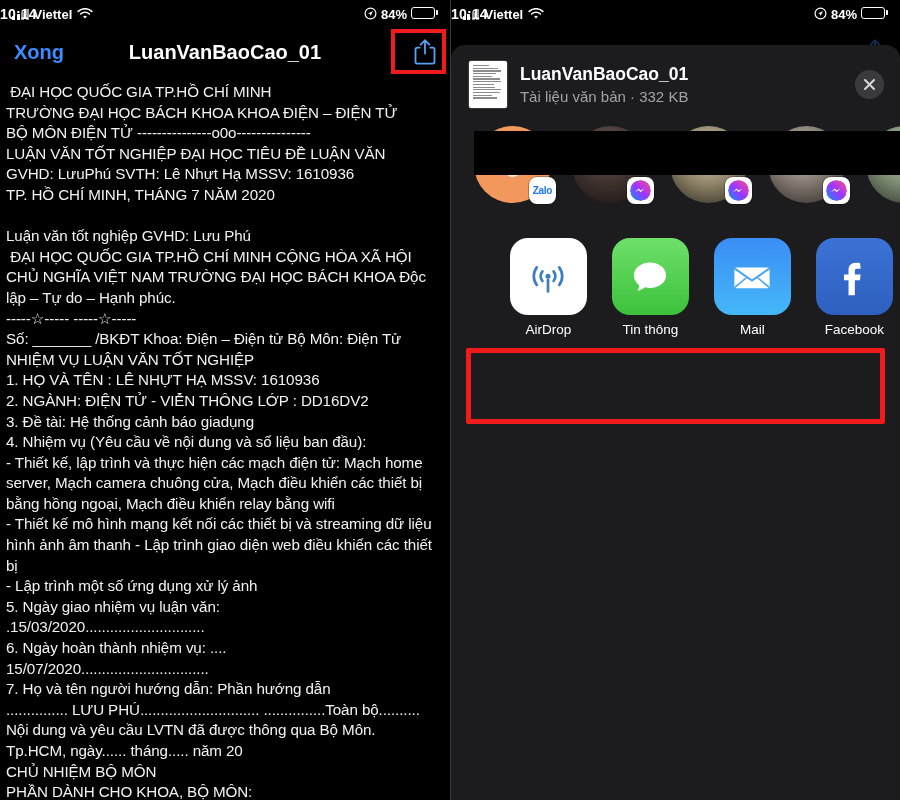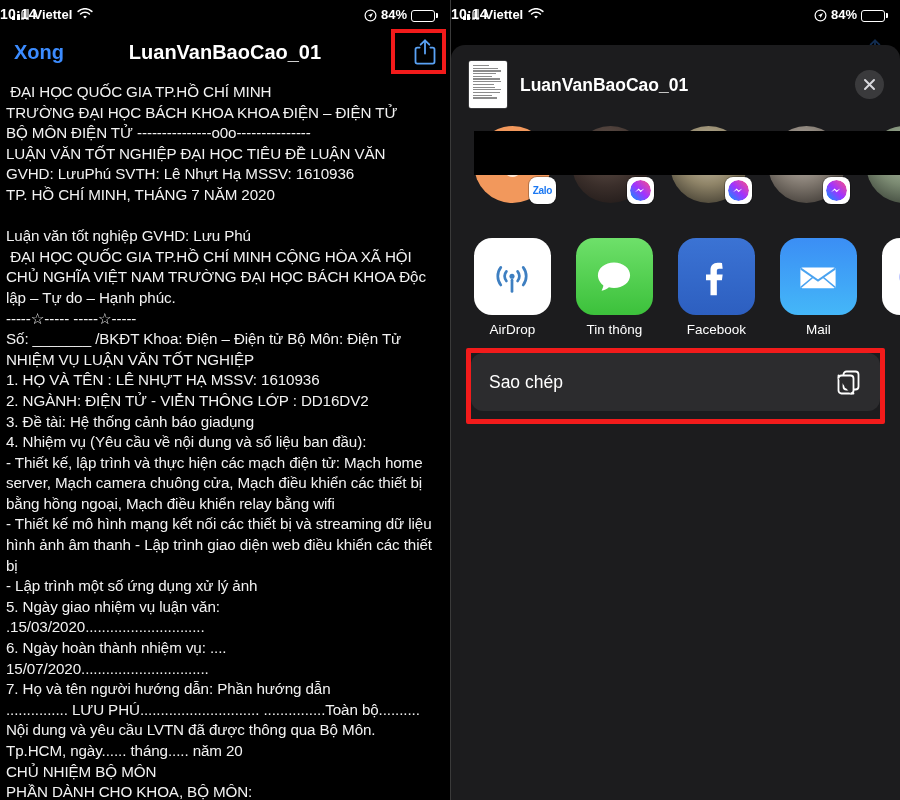--- a/index.html
+++ b/index.html
@@ -15,21 +15,21 @@
 
   
   .statusbar {
     height: 28px; display: flex; align-items: center;
     padding: 0 12px; color: #fff; font-size: 13px; font-weight: 700;
     position: relative; z-index: 40; background: #000;
   }
   .sb-left { display: flex; align-items: center; gap: 5px; }
   .sb-center { position: absolute; left: 0; right: 0; text-align: left;
                font-size: 14px; font-weight: 700; letter-spacing: .2px; pointer-events: none; }
-  .sb-right { margin-left: auto; display: flex; align-items: flex-end; gap: 4px; position: relative; z-index: 2; }
+  .sb-right { margin-left: auto; display: flex; align-items: flex-start; gap: 4px; position: relative; z-index: 2; }
   .bars { display: flex; align-items: flex-end; gap: 1.5px; height: 11px; }
   .bars i { display: block; width: 3px; background: #fff; border-radius: .5px; }
   .bars i:nth-child(1) { height: 4px; }
   .bars i:nth-child(2) { height: 6px; }
   .bars i:nth-child(3) { height: 8px; background:#9a9a9a; }
   .bars i:nth-child(4) { height: 11px; background:#9a9a9a; }
   .carrier { font-size: 13px; font-weight: 600; }
   .batt { display:flex; align-items:center; }
   .batt-body { width: 24px; height: 12px; border: 1.5px solid #fff; border-radius: 3px; padding: 1.5px; }
   .batt-fill { height: 100%; background: #fff; border-radius: 1px; }
@@ -130,21 +130,21 @@
   .badge-zalo { background:#fff; border-radius:8px; }
   .zalo-txt { color:#1b78f2; font-size:10px; font-weight:800; letter-spacing:-.3px; }
   .msgr { width: 21px; height: 21px; border-radius: 50%; display:block; }
   .names-mask {
     position: absolute; left: 23px; right: -1px; top: 86px; height: 44px;
     background: #000;
   }
 
   
   .apps-wrap { padding: 4px 0 0 0; }
-  .apps-row { display: flex; gap: 25px; padding: 12px 0 0 23px; }
+  .apps-row { display: flex; gap: 25px; padding: 12px 0 0 23px; margin-left: 36px; }
   .app { width: 77px; flex: none; text-align: center; }
   .app-icon {
     width: 77px; height: 77px; border-radius: 18px; overflow: hidden;
     display: flex; align-items: center; justify-content: center;
     position: relative;
   }
   .app-label { color: #fff; font-size: 13.5px; margin-top: 7px; white-space: nowrap; }
   .ic-airdrop { background: #fff; }
   .ic-msg { background: linear-gradient(180deg,#6ee06a,#3cc13b); }
   .ic-mail { background: linear-gradient(180deg,#3b8ef5,#44b7f8); }
@@ -284,20 +284,21 @@
               <span style="width: 70%;"></span>
               <span style="width: 72%;"></span>
               <span style="width: 93%;"></span>
               <span style="width: 89%;"></span>
               <span style="width: 62%;"></span>
               <span style="width: 80%;"></span>
             </div>
         </div>
         <div class="sheet-file-meta">
           <div class="file-name">LuanVanBaoCao_01</div>
+          <div class="file-sub">Tài liệu văn bản · 332 KB</div>
         </div>
         <div class="close-btn">
           <svg class="close-x" viewBox="0 0 15 15">
             <path d="M3 3l9 9M12 3l-9 9" stroke="#d8d8dc" stroke-width="2" stroke-linecap="round"></path>
           </svg>
         </div>
       </div>
 
       <div class="contacts-row" id="contacts-row">
           <div class="contact">
@@ -381,36 +382,36 @@
             </div>
             <div class="app">
               <div class="app-icon ic-msg">
                 <svg viewBox="0 0 60 60" width="46" height="46">
                   <path d="M30 11c11.6 0 21 7.4 21 16.6S41.6 44.2 30 44.2c-2.3 0-4.6-.3-6.6-.9-2.6 2.2-6.3 4-9.6 4.6.9-1.9 2.4-4.6 2.2-7C12.2 38 9 33.1 9 27.6 9 18.4 18.4 11 30 11z" fill="#fff"></path>
                 </svg>
               </div>
               <div class="app-label">Tin thông</div>
             </div>
             <div class="app">
-              <div class="app-icon ic-fb">
-                <svg viewBox="0 0 60 60" width="50" height="50">
-                  <path d="M38 20h-4.5c-1.6 0-2.5 1-2.5 2.6V27H38l-.9 7h-6.1v18h-7.6V34H18v-7h5.4v-5.3C23.4 16.4 26.6 13 32 13c2.5 0 4.6.2 5.2.3z" fill="#fff"></path>
-                </svg>
-              </div>
-              <div class="app-label">Facebook</div>
-            </div>
-            <div class="app">
               <div class="app-icon ic-mail">
                 <svg viewBox="0 0 60 60" width="48" height="48">
                   <rect x="8" y="18" width="44" height="26" rx="2.5" fill="#fff"></rect>
                   <path d="M8.5 19.5 30 34.5l21.5-15" fill="none" stroke="#4aa3f0" stroke-width="2.4"></path>
                   <path d="M8.5 43 24 30M51.5 43 36 30" fill="none" stroke="#4aa3f0" stroke-width="2"></path>
                 </svg>
               </div>
               <div class="app-label">Mail</div>
+            </div>
+            <div class="app">
+              <div class="app-icon ic-fb">
+                <svg viewBox="0 0 60 60" width="50" height="50">
+                  <path d="M38 20h-4.5c-1.6 0-2.5 1-2.5 2.6V27H38l-.9 7h-6.1v18h-7.6V34H18v-7h5.4v-5.3C23.4 16.4 26.6 13 32 13c2.5 0 4.6.2 5.2.3z" fill="#fff"></path>
+                </svg>
+              </div>
+              <div class="app-label">Facebook</div>
             </div>
             <div class="app">
               <div class="app-icon ic-messenger">
                 <svg viewBox="0 0 60 60" width="52" height="52">
                   <defs>
                     <linearGradient id="mmg" x1="0" y1="1" x2="1" y2="0">
                       <stop offset="0" stop-color="#0099ff"></stop>
                       <stop offset=".55" stop-color="#a033ff"></stop>
                       <stop offset="1" stop-color="#ff5280"></stop>
                     </linearGradient>
@@ -418,30 +419,20 @@
                   <path d="M30 7C16.7 7 6.5 16.8 6.5 29.9c0 7.5 3.4 14 8.8 18.2V58l8.2-4.5c2.1.6 4.3.9 6.5.9 13.3 0 23.5-9.8 23.5-22.9S43.3 7 30 7z" fill="url(#mmg)"></path>
                   <path d="M15.6 35.9 27 23.8l5.9 6.2 10.3-6.2-11.3 12.1-5.8-6.1z" fill="#fff"></path>
                 </svg>
               </div>
               <div class="app-label">Me</div>
             </div>
           </div>
       </div>
 
       <div class="actions">
-        <div class="action-group">
-          <div class="action-row">
-            <span class="action-label">Sao chép</span>
-            <svg class="action-ic" viewBox="0 0 27 27">
-              <rect x="8.5" y="2.5" width="15" height="18" rx="3" fill="none" stroke="#fff" stroke-width="1.8"></rect>
-              <path d="M18.5 24.5h-12a3 3 0 0 1-3-3v-15" fill="none" stroke="#fff" stroke-width="1.8" stroke-linecap="round"></path>
-              <path d="M3.5 9.5a3 3 0 0 1 3-3h9a3 3 0 0 1 3 3v12a3 3 0 0 1-3 3" fill="#2c2c2e" stroke="#fff" stroke-width="1.8"></path>
-            </svg>
-          </div>
-        </div>
 
         <div class="hl-copy"></div>
 
         <div class="group-gap"></div>
 
         <div class="action-group">
         </div>
 
       </div>
 

